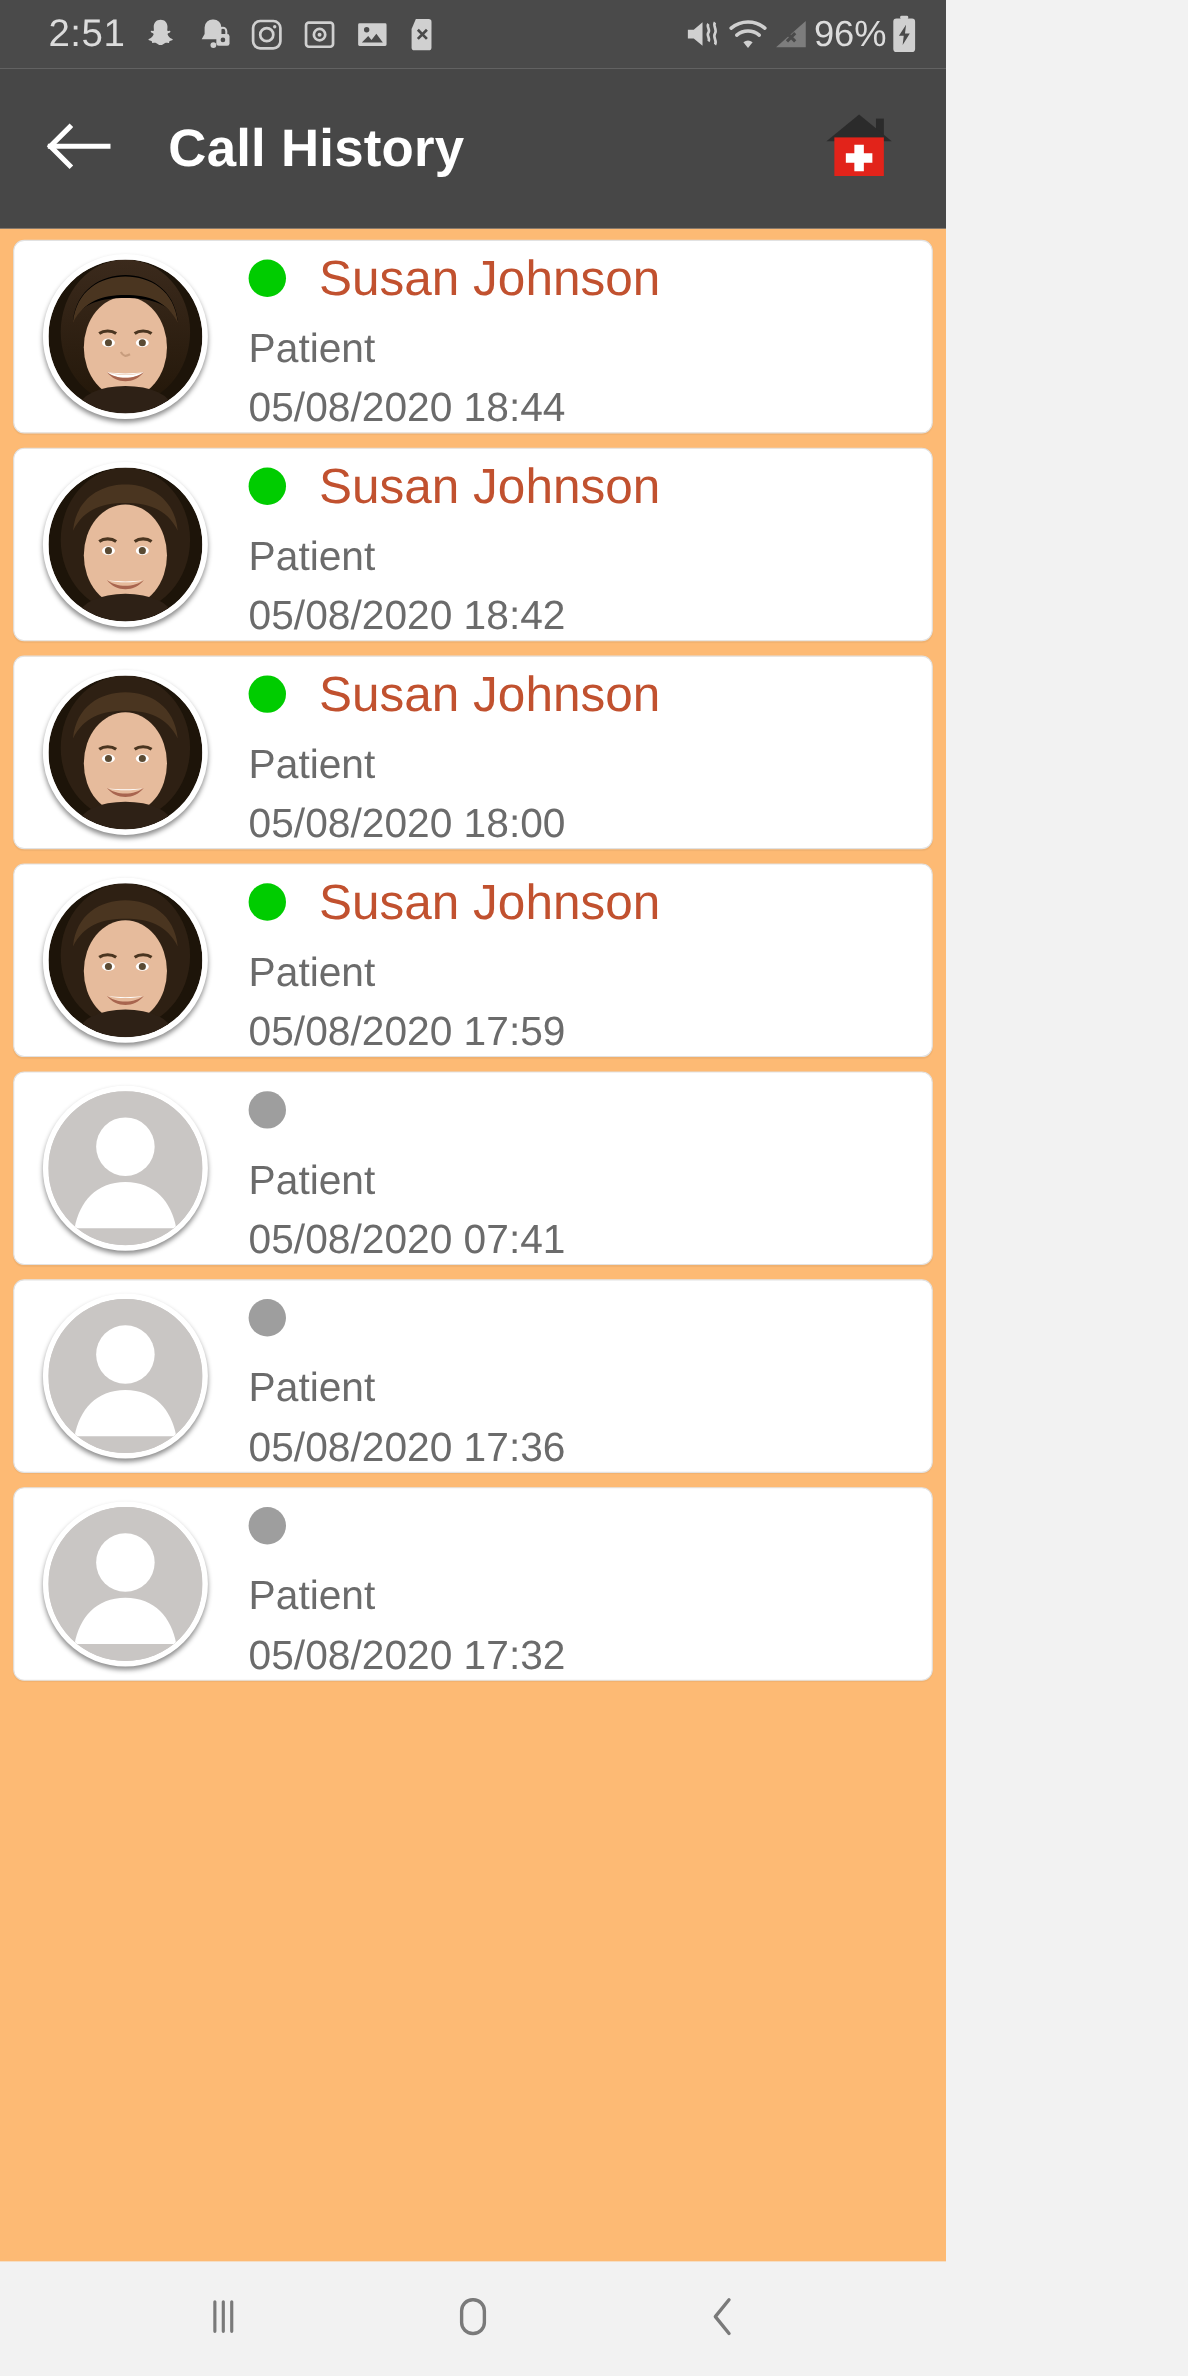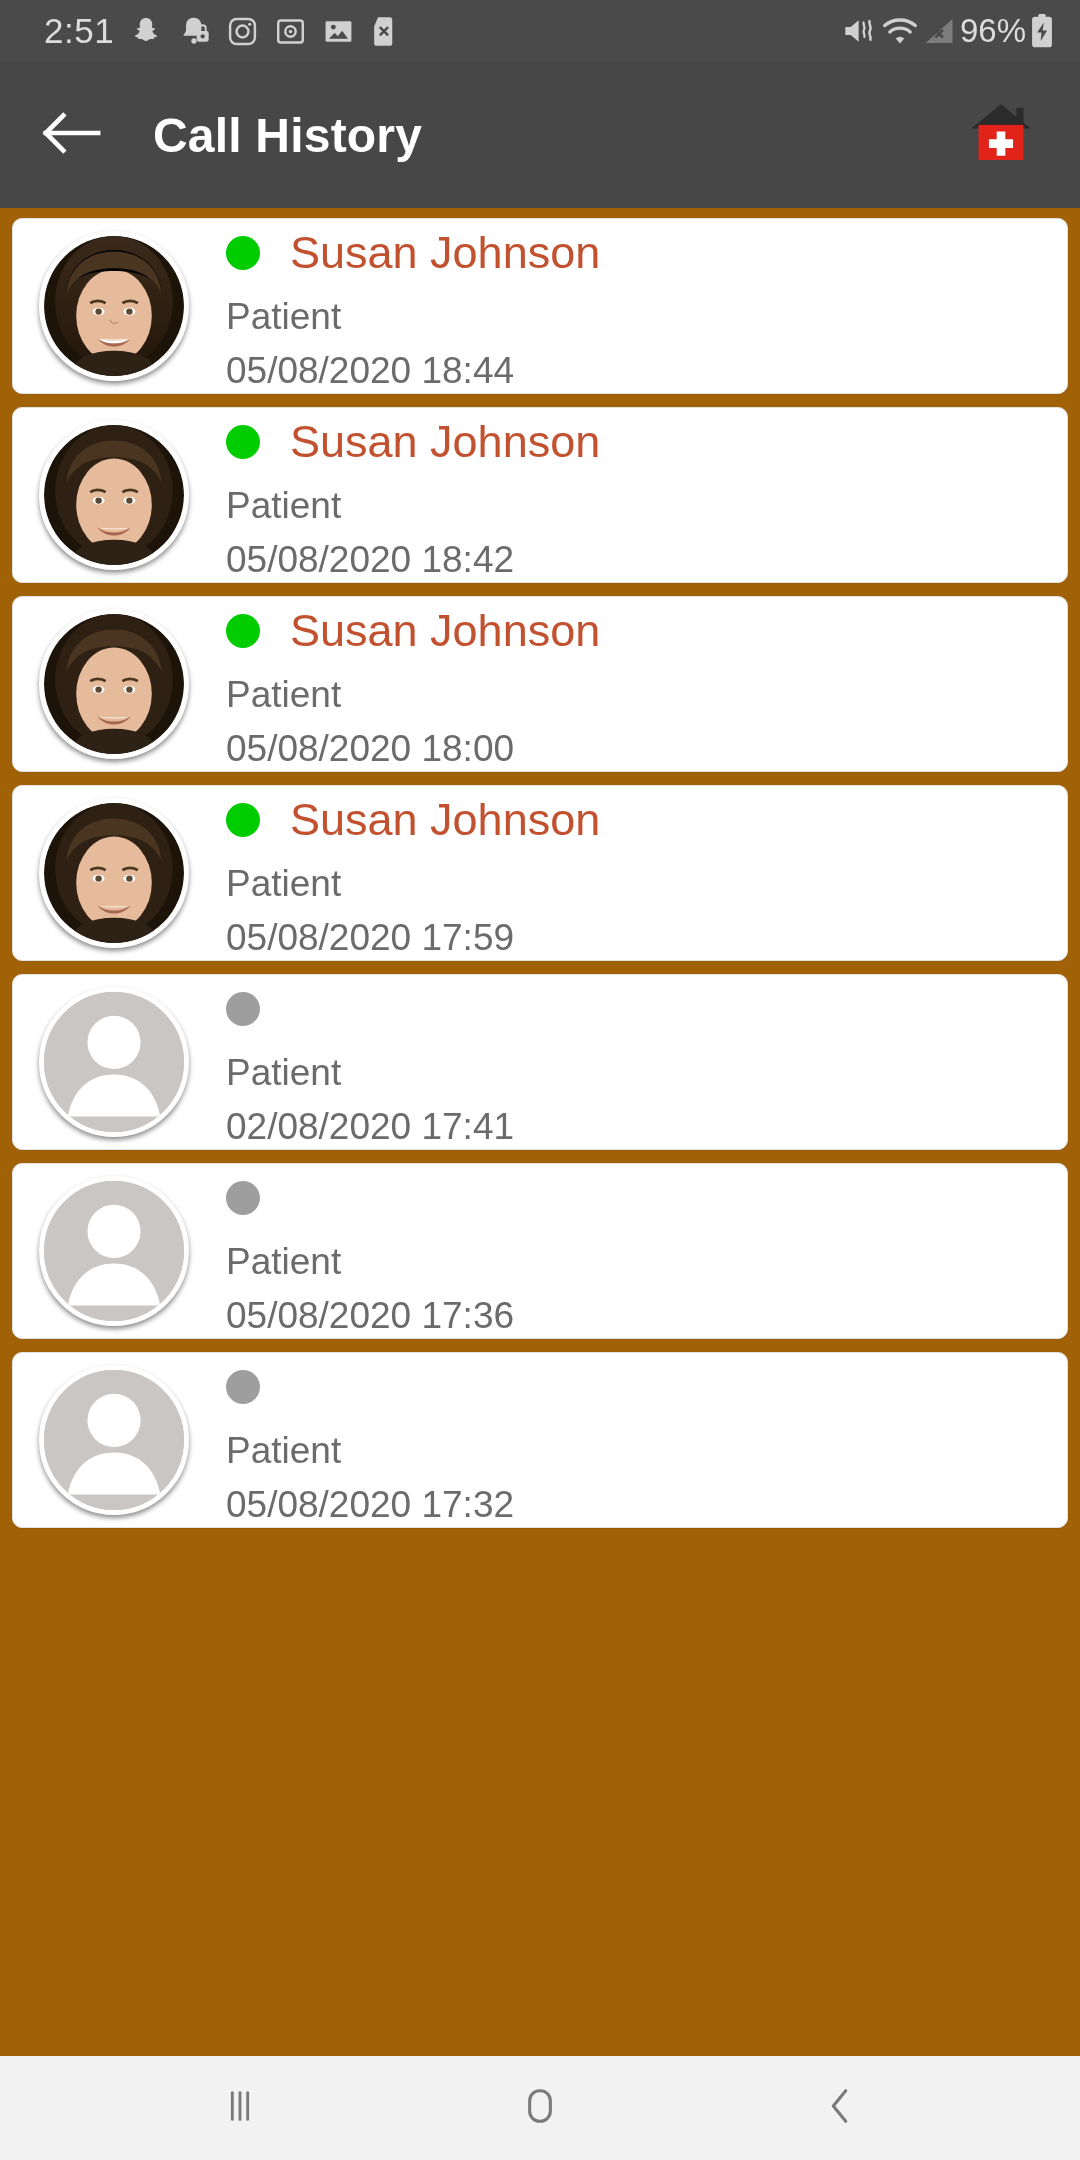--- a/index.html
+++ b/index.html
@@ -2,21 +2,21 @@
 <html><head>
 <meta charset="utf-8">
 <style>
   * { margin:0; padding:0; box-sizing:border-box; }
   html, body {
     width:1080px; height:2160px;
     background:#f2f2f2;
     font-family:"Liberation Sans", sans-serif;
     overflow:hidden;
   }
-  .phone { width:1080px; height:2160px; display:flex; flex-direction:column; position:relative; }
+  .phone { width:860px; height:2160px; display:flex; flex-direction:column; position:relative; }
 
   
   .statusbar {
     height:62px; background:#4a4a4a; color:#d8d8d8;
     display:flex; align-items:center; justify-content:space-between;
     padding:0 26px 0 44px; flex:0 0 62px;
   }
   .sb-left, .sb-right { display:flex; align-items:center; }
   .sb-left { gap:17px; }
   .sb-right { gap:4px; }
@@ -32,21 +32,21 @@
   }
   .backbtn { width:74px; height:74px; display:flex; align-items:center; justify-content:center; }
   .apptitle {
     color:#ffffff; font-size:48px; font-weight:bold; margin-left:45px;
     letter-spacing:.2px; flex:1;
   }
   .homebtn { width:86px; height:86px; display:flex; align-items:center; justify-content:center; margin-right:6px; }
 
   
   .list {
-    flex:1; background:#a16207; padding:10px 0 0 0;
+    flex:1; background:#fdba74; padding:10px 0 0 0;
     display:flex; flex-direction:column; gap:13px; overflow:hidden;
   }
   .card {
     background:#ffffff; border:1px solid #e2e2e2; border-radius:10px;
     margin:0 12px; height:176px; flex:0 0 176px;
     display:flex; align-items:center; padding:0 0 0 26px;
     box-shadow:0 1px 1px rgba(0,0,0,.05);
   }
   .avatar {
     width:150px; height:150px; border-radius:50%;
@@ -321,21 +321,21 @@
           <rect width="100" height="100" fill="#c9c6c4"></rect>
           <circle cx="50" cy="36" r="19" fill="#ffffff"></circle>
           <path d="M50 59c-19 0-30 13-33 30h66c-3-17-14-30-33-30z" fill="#ffffff"></path>
         </svg>
       </div>
       <div class="info">
         <div class="nameline">
           <span class="dot offline"></span>
         </div>
         <div class="role">Patient</div>
-        <div class="time">02/08/2020 17:41</div>
+        <div class="time">05/08/2020 07:41</div>
       </div>
     </div>
 
     <div class="card">
       <div class="avatar">
         <svg viewBox="0 0 100 100">
           <rect width="100" height="100" fill="#c9c6c4"></rect>
           <circle cx="50" cy="36" r="19" fill="#ffffff"></circle>
           <path d="M50 59c-19 0-30 13-33 30h66c-3-17-14-30-33-30z" fill="#ffffff"></path>
         </svg>

